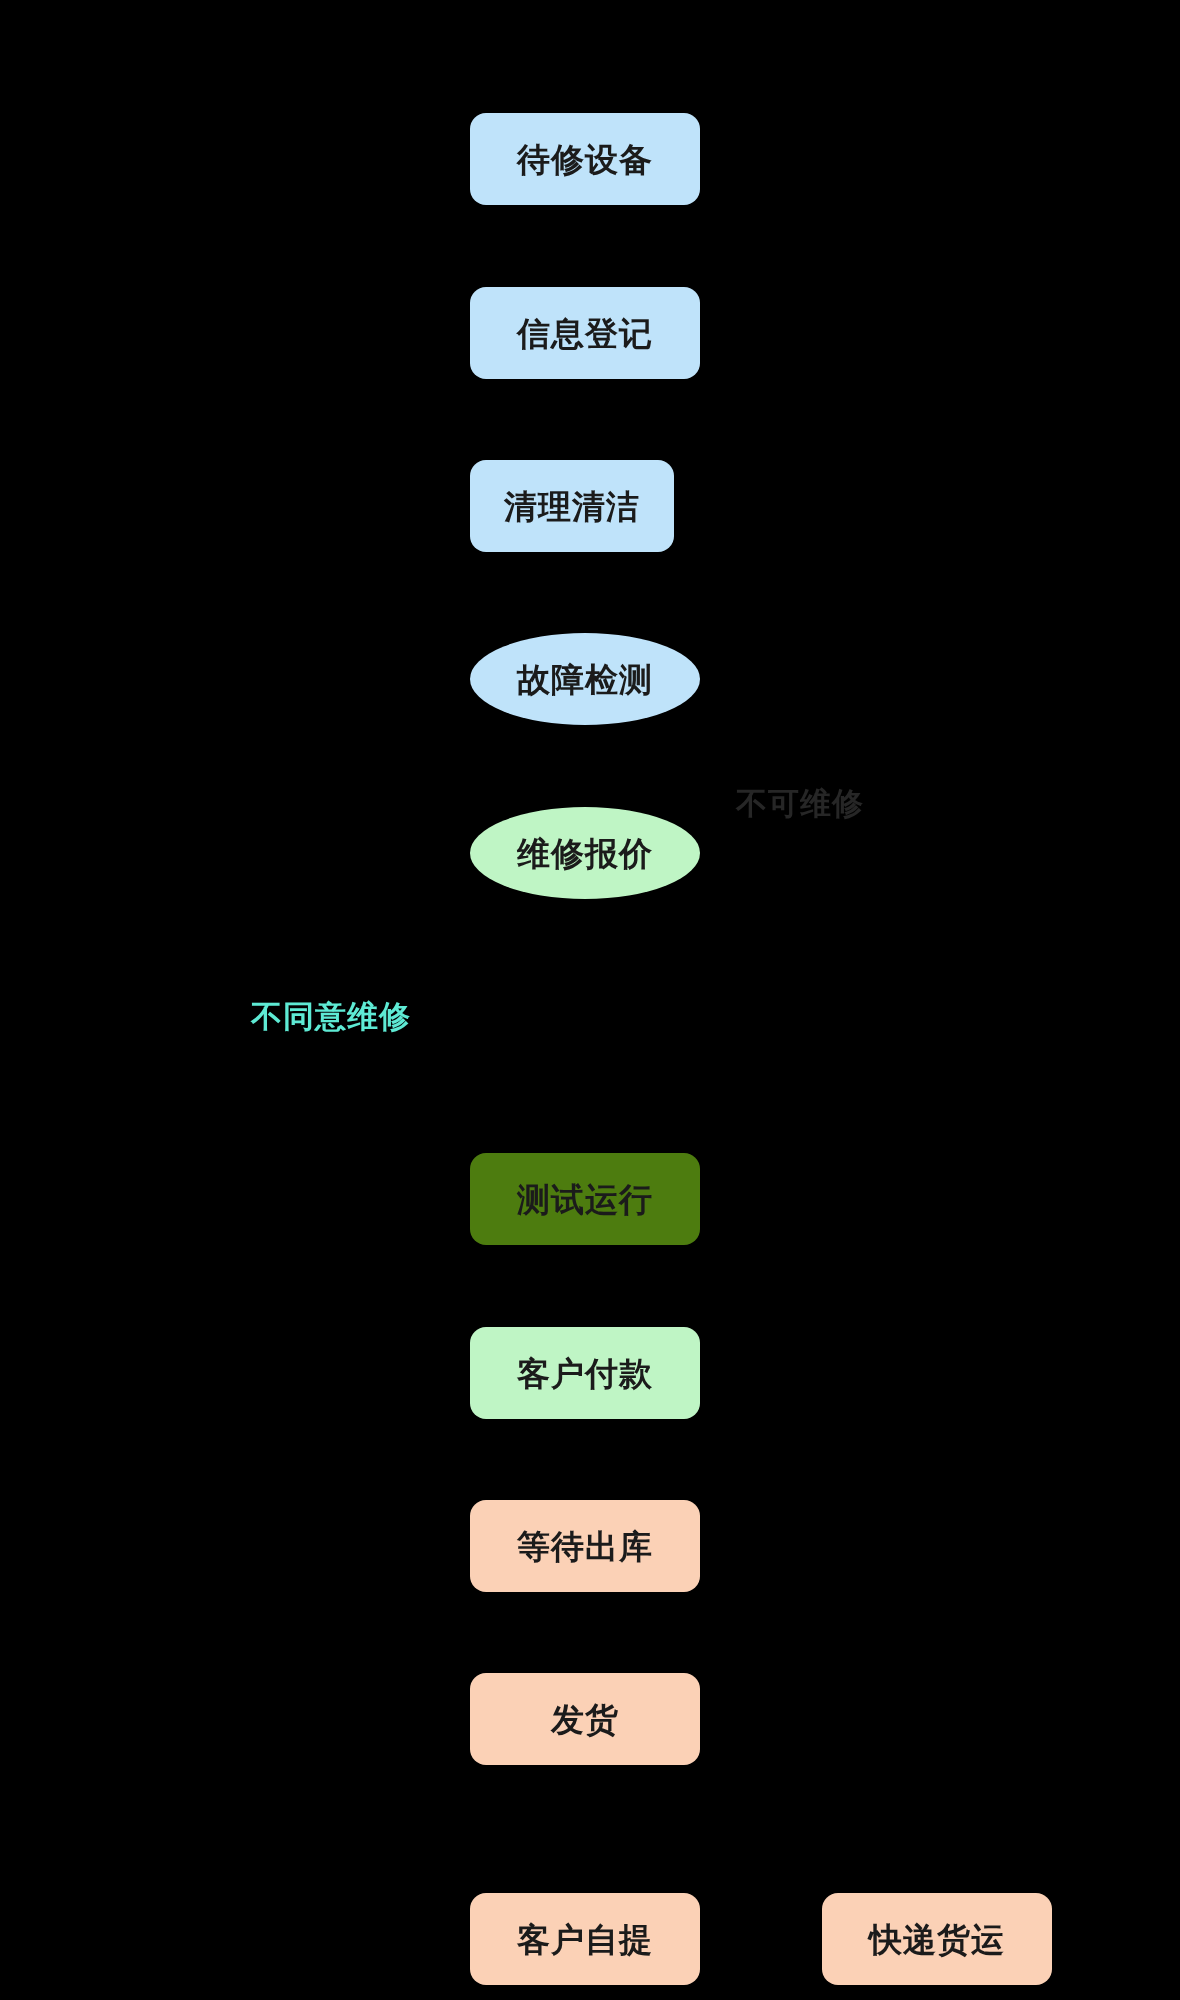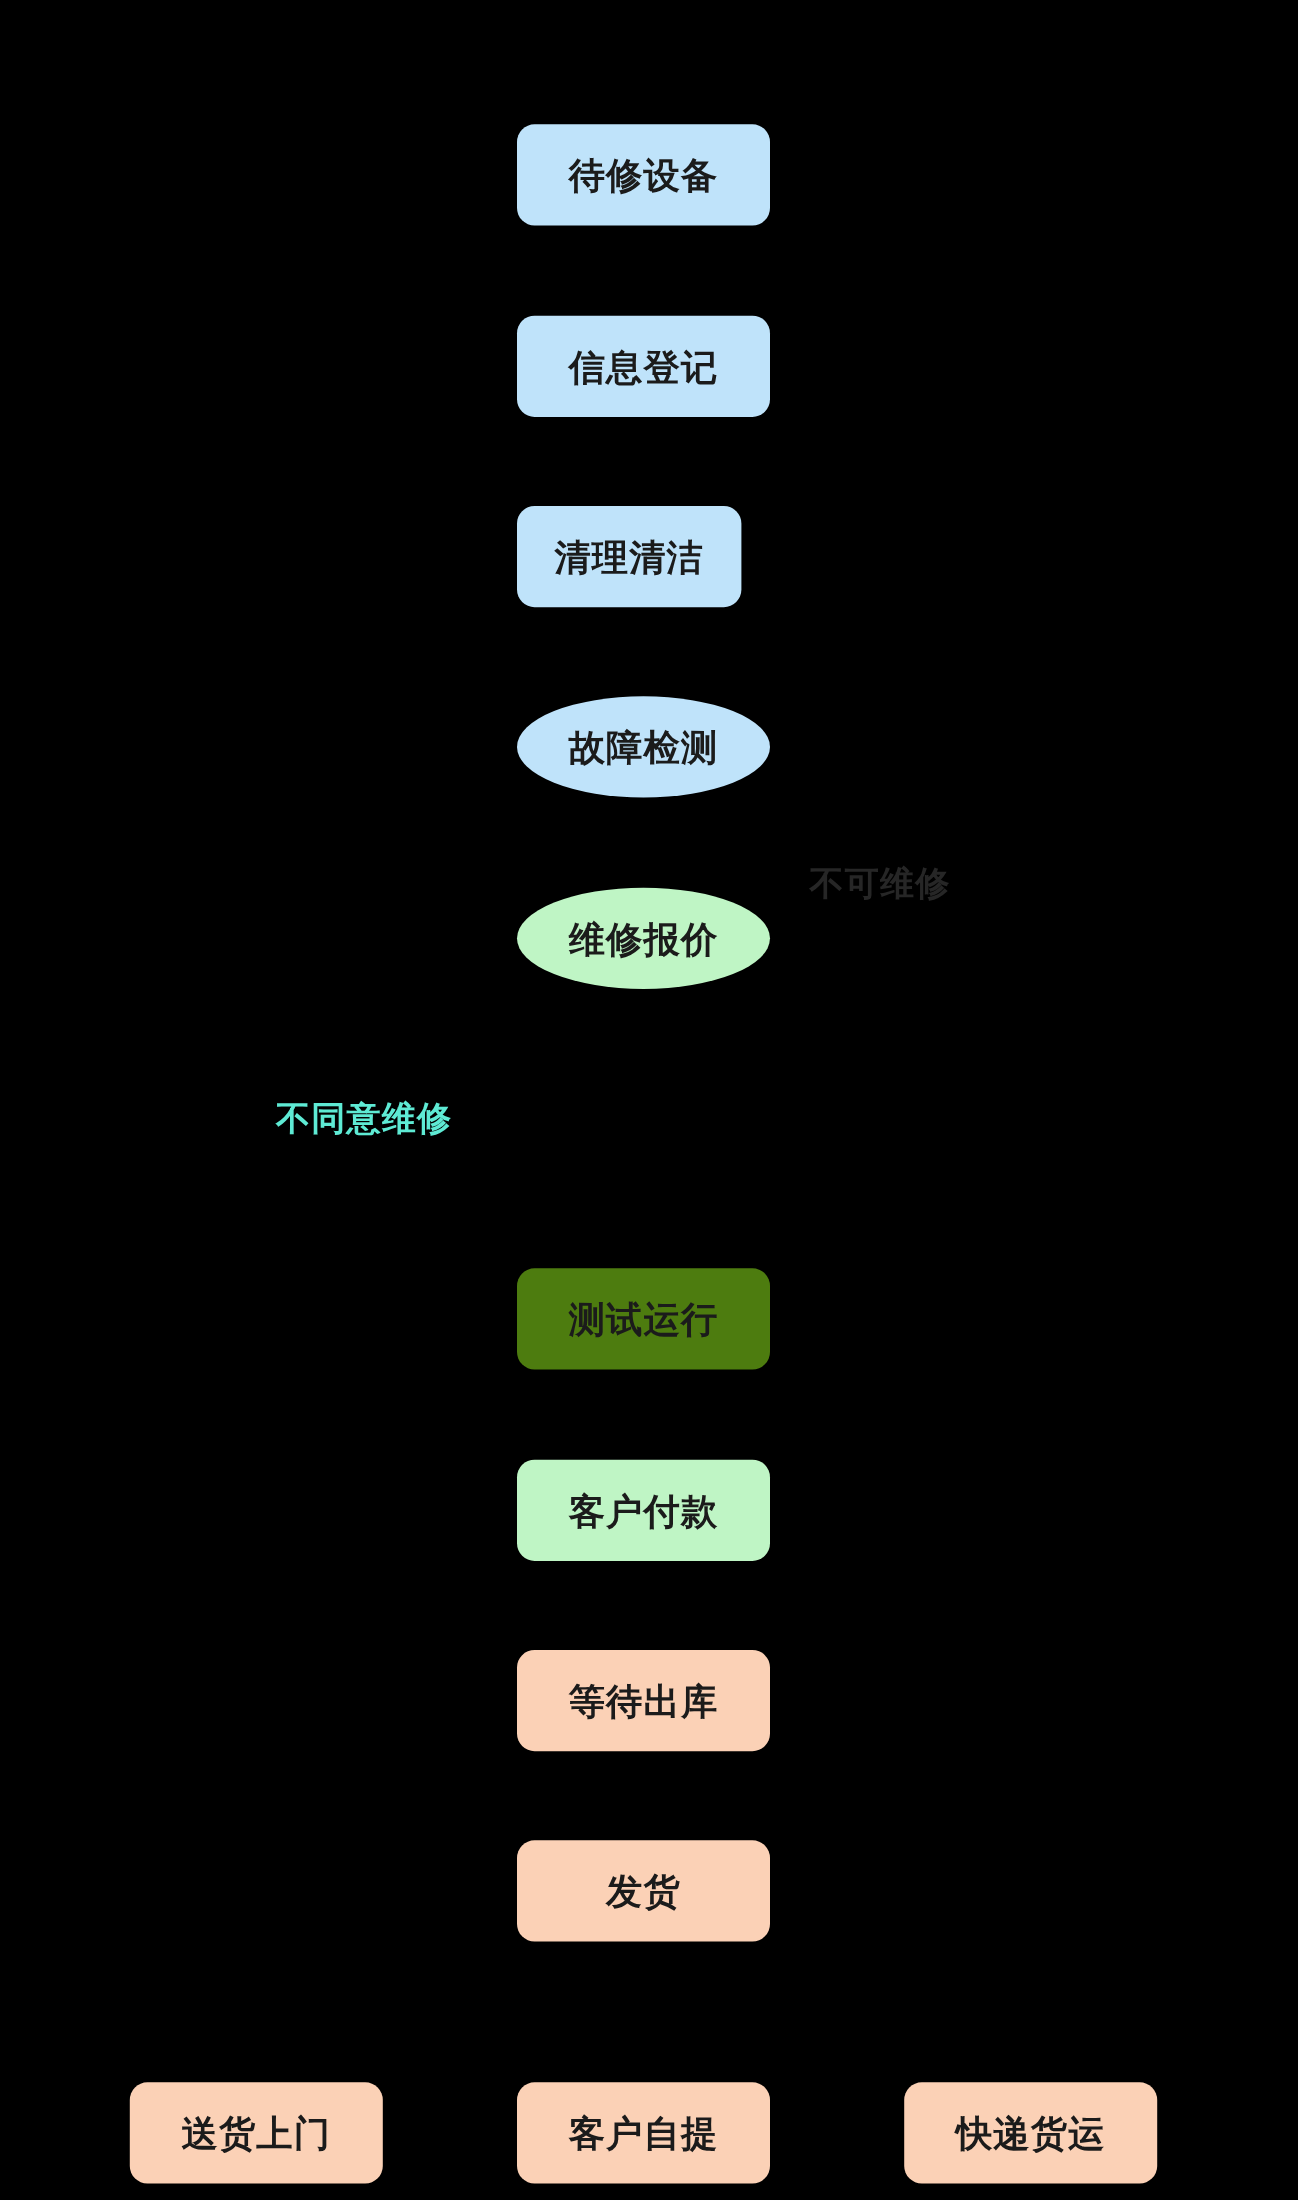--- a/index.html
+++ b/index.html
@@ -61,18 +61,17 @@
 
 <div class="node rect fill-blue" style="left: 470px; top: 113px; width: 230px; height: 92px; background: rgb(191, 227, 250);">待修设备</div>
     <div class="node rect fill-blue" style="left: 470px; top: 287px; width: 230px; height: 92px; background: rgb(191, 227, 250);">信息登记</div>
     <div class="node rect fill-blue" style="left: 470px; top: 460px; width: 204px; height: 92px; background: rgb(191, 227, 250);">清理清洁</div>
     <div class="node ellipse fill-blue" style="left: 470px; top: 633px; width: 230px; height: 92px; background: rgb(191, 227, 250);">故障检测</div>
     <div class="node ellipse fill-green" style="left: 470px; top: 807px; width: 230px; height: 92px; background: rgb(191, 245, 197);">维修报价</div>
     <div class="node rect fill-green" style="left: 470px; top: 1153px; width: 230px; height: 92px; background: #4d7c0f;">测试运行</div>
     <div class="node rect fill-green" style="left: 470px; top: 1327px; width: 230px; height: 92px; background: rgb(191, 245, 197);">客户付款</div>
     <div class="node rect fill-peach" style="left: 470px; top: 1500px; width: 230px; height: 92px; background: rgb(251, 209, 182);">等待出库</div>
     <div class="node rect fill-peach" style="left: 470px; top: 1673px; width: 230px; height: 92px; background: rgb(251, 209, 182);">发货</div>
-    <div class="node rect fill-peach" style="left: 118px; top: 1893px; width: 230px; height: 92px; background: rgb(251, 209, 182);">送货上门</div>
     <div class="node rect fill-peach" style="left: 470px; top: 1893px; width: 230px; height: 92px; background: rgb(251, 209, 182);">客户自提</div>
     <div class="node rect fill-peach" style="left: 822px; top: 1893px; width: 230px; height: 92px; background: rgb(251, 209, 182);">快递货运</div>
     <div class="edge-label" style="left: 736px; top: 788px; color: rgb(38, 38, 38);">不可维修</div>
     <div class="edge-label" style="left: 251px; top: 1001px; color: #5eead4;">不同意维修</div>
   </div>
 
 </body></html>

